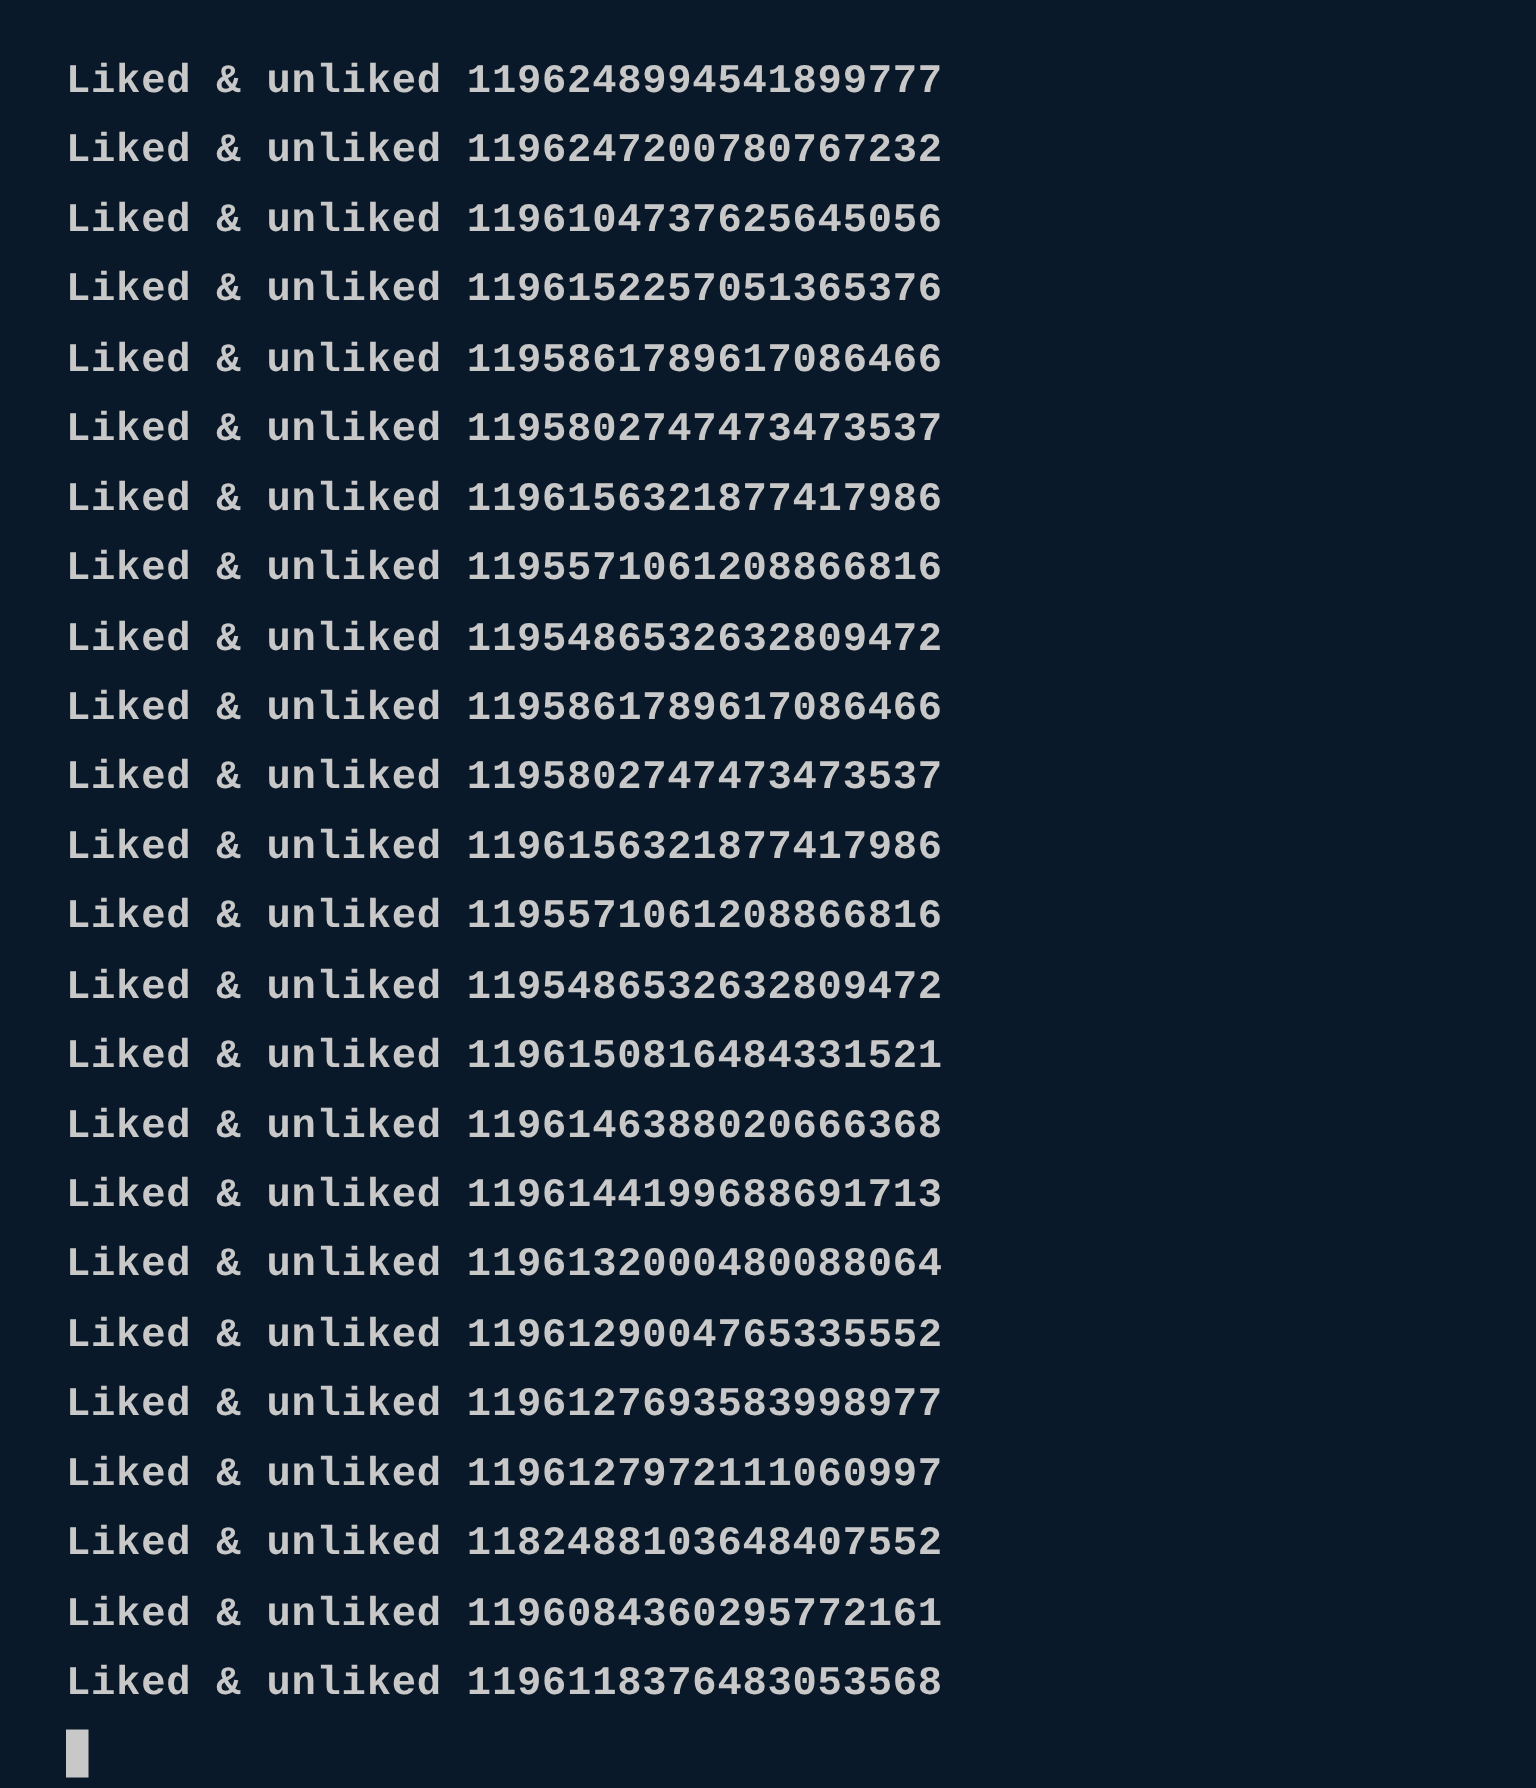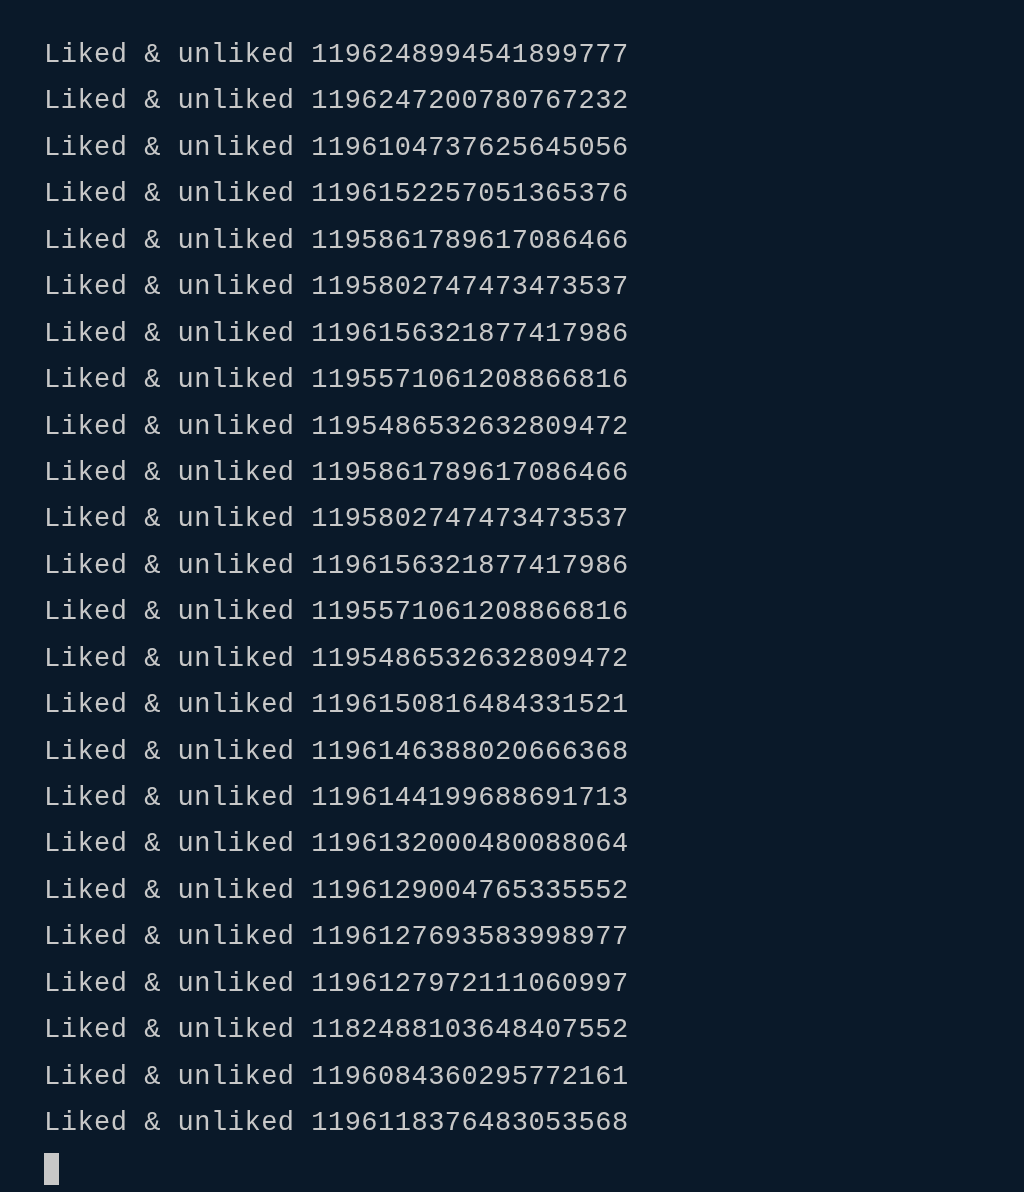--- a/index.html
+++ b/index.html
@@ -14,20 +14,21 @@
       font-family: 'Menlo', 'Monaco', 'Consolas', 'Courier New', monospace;
       font-size: 27px;
       color: #c8c8c8;
       padding: 32px 0 0 44px;
       overflow: hidden;
       line-height: 1.72;
       letter-spacing: 0.5px;
     }
     .terminal-output {
       white-space: pre;
+      font-weight: bold;
     }
     .line {
       display: block;
     }
     .cursor {
       display: inline-block;
       width: 15px;
       height: 32px;
       background-color: #c8c8c8;
       vertical-align: text-bottom;

